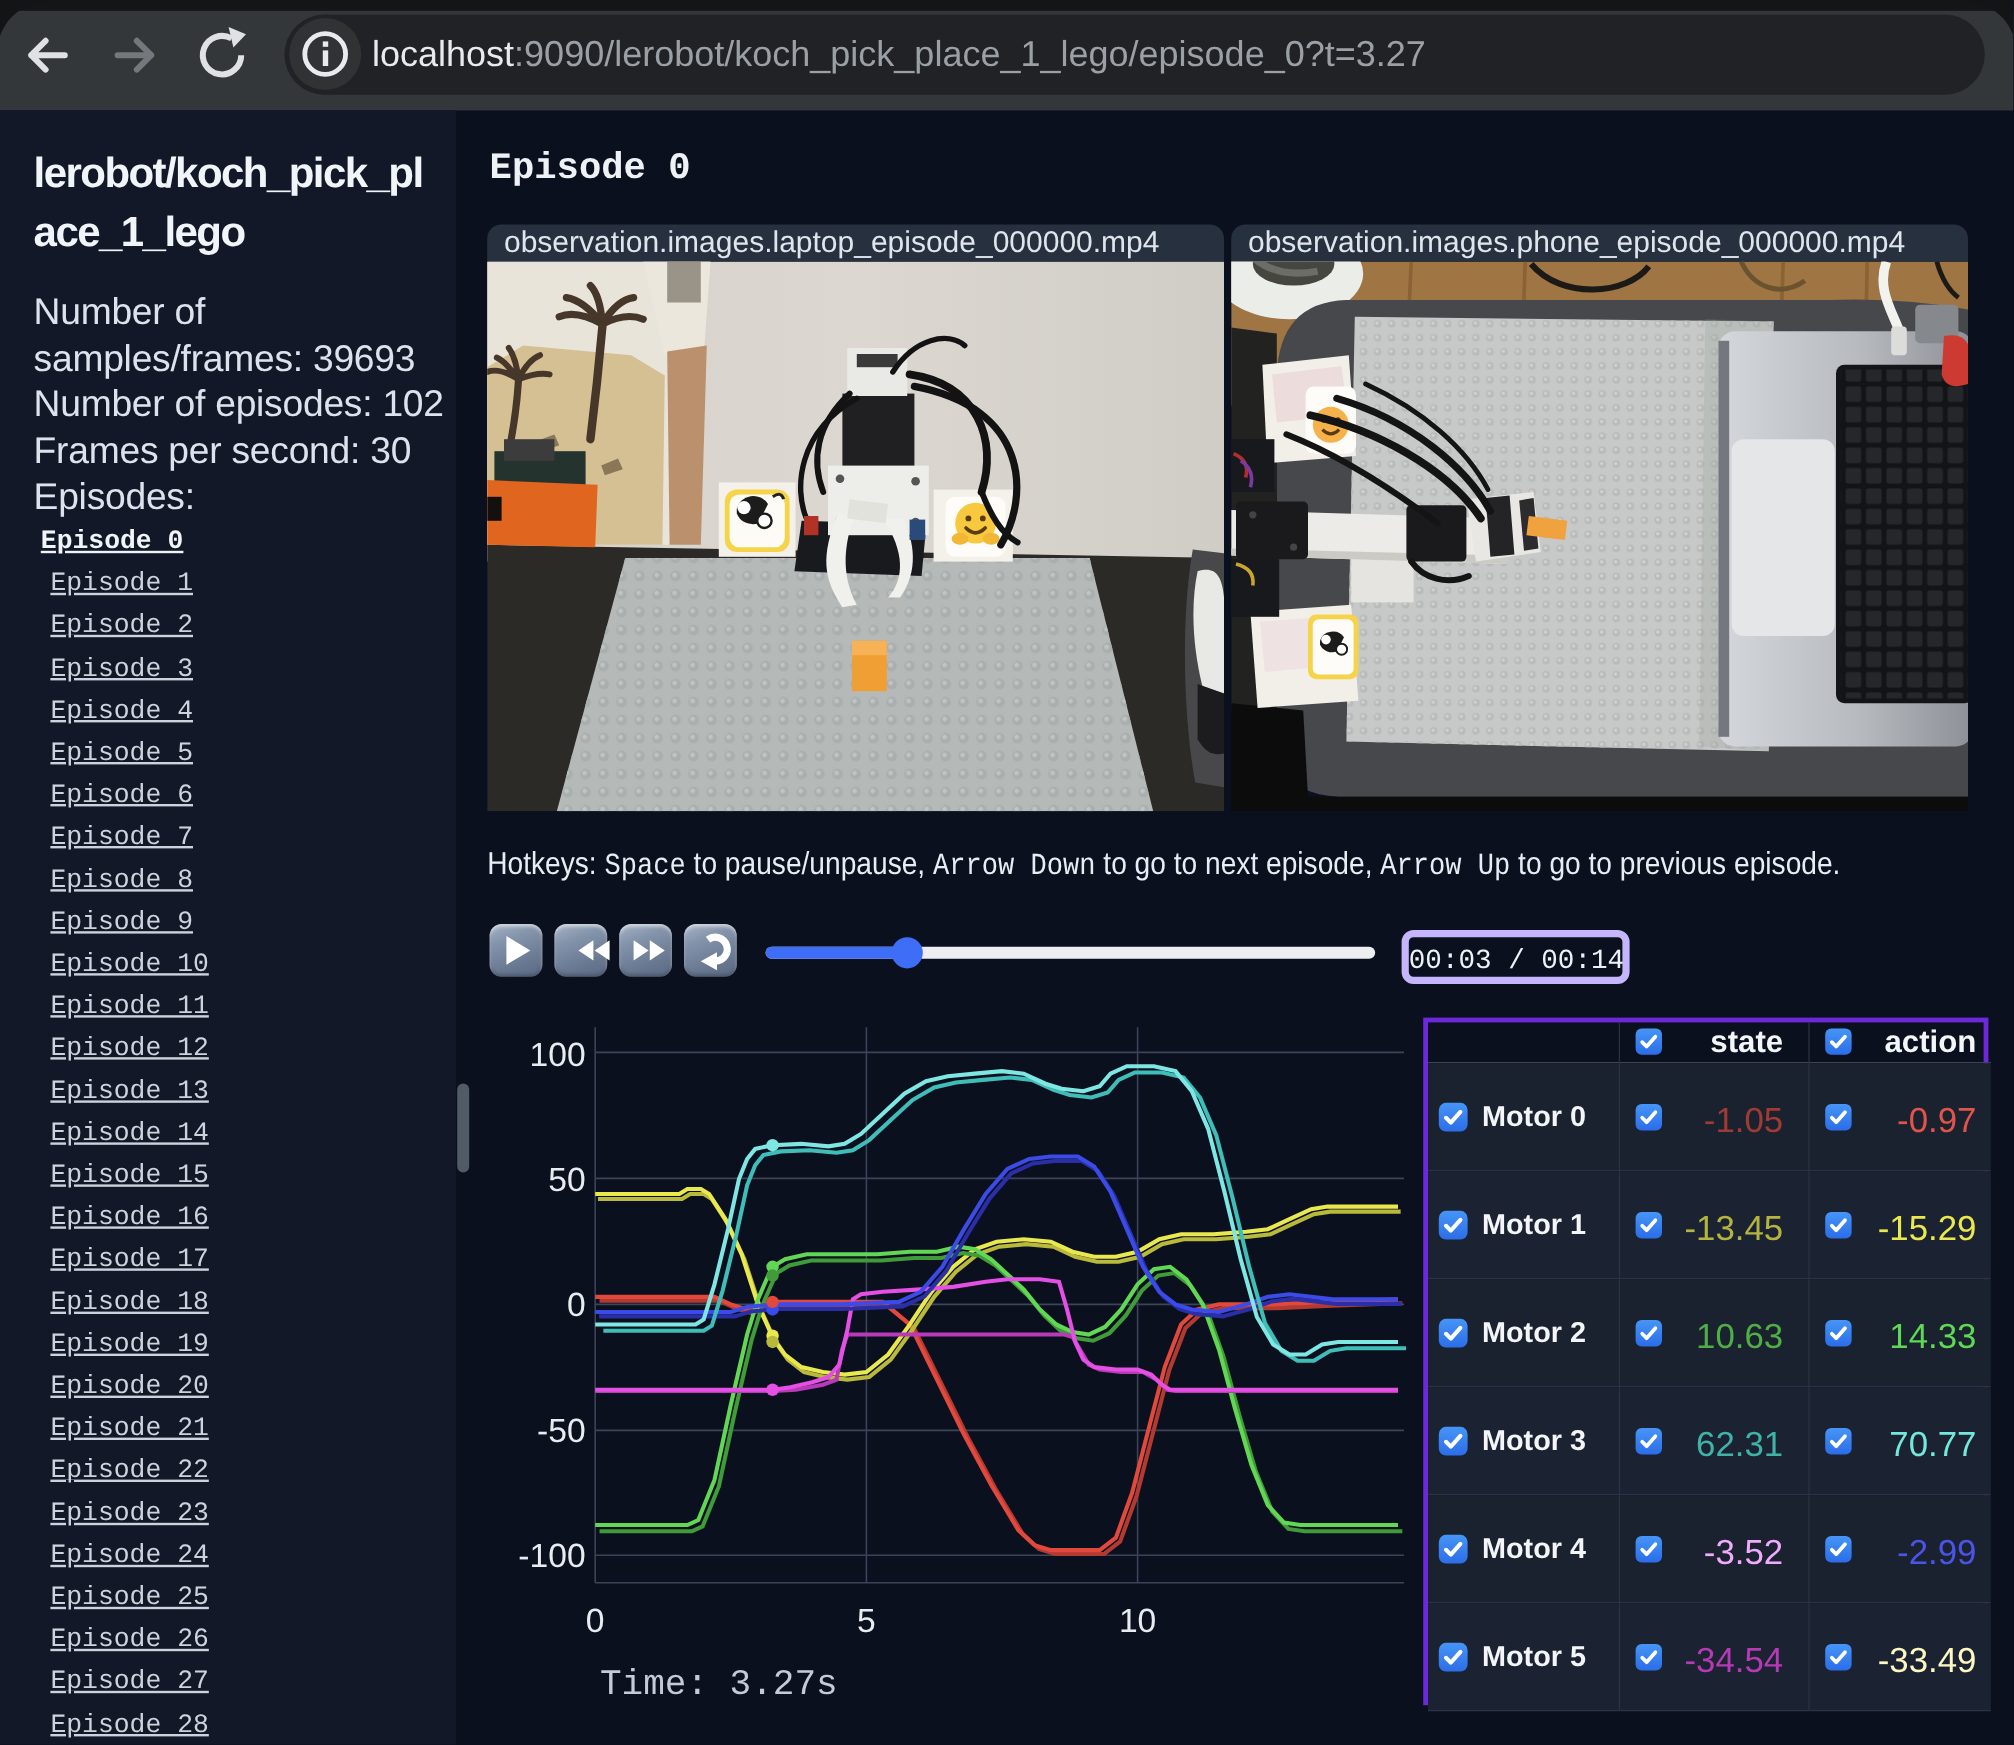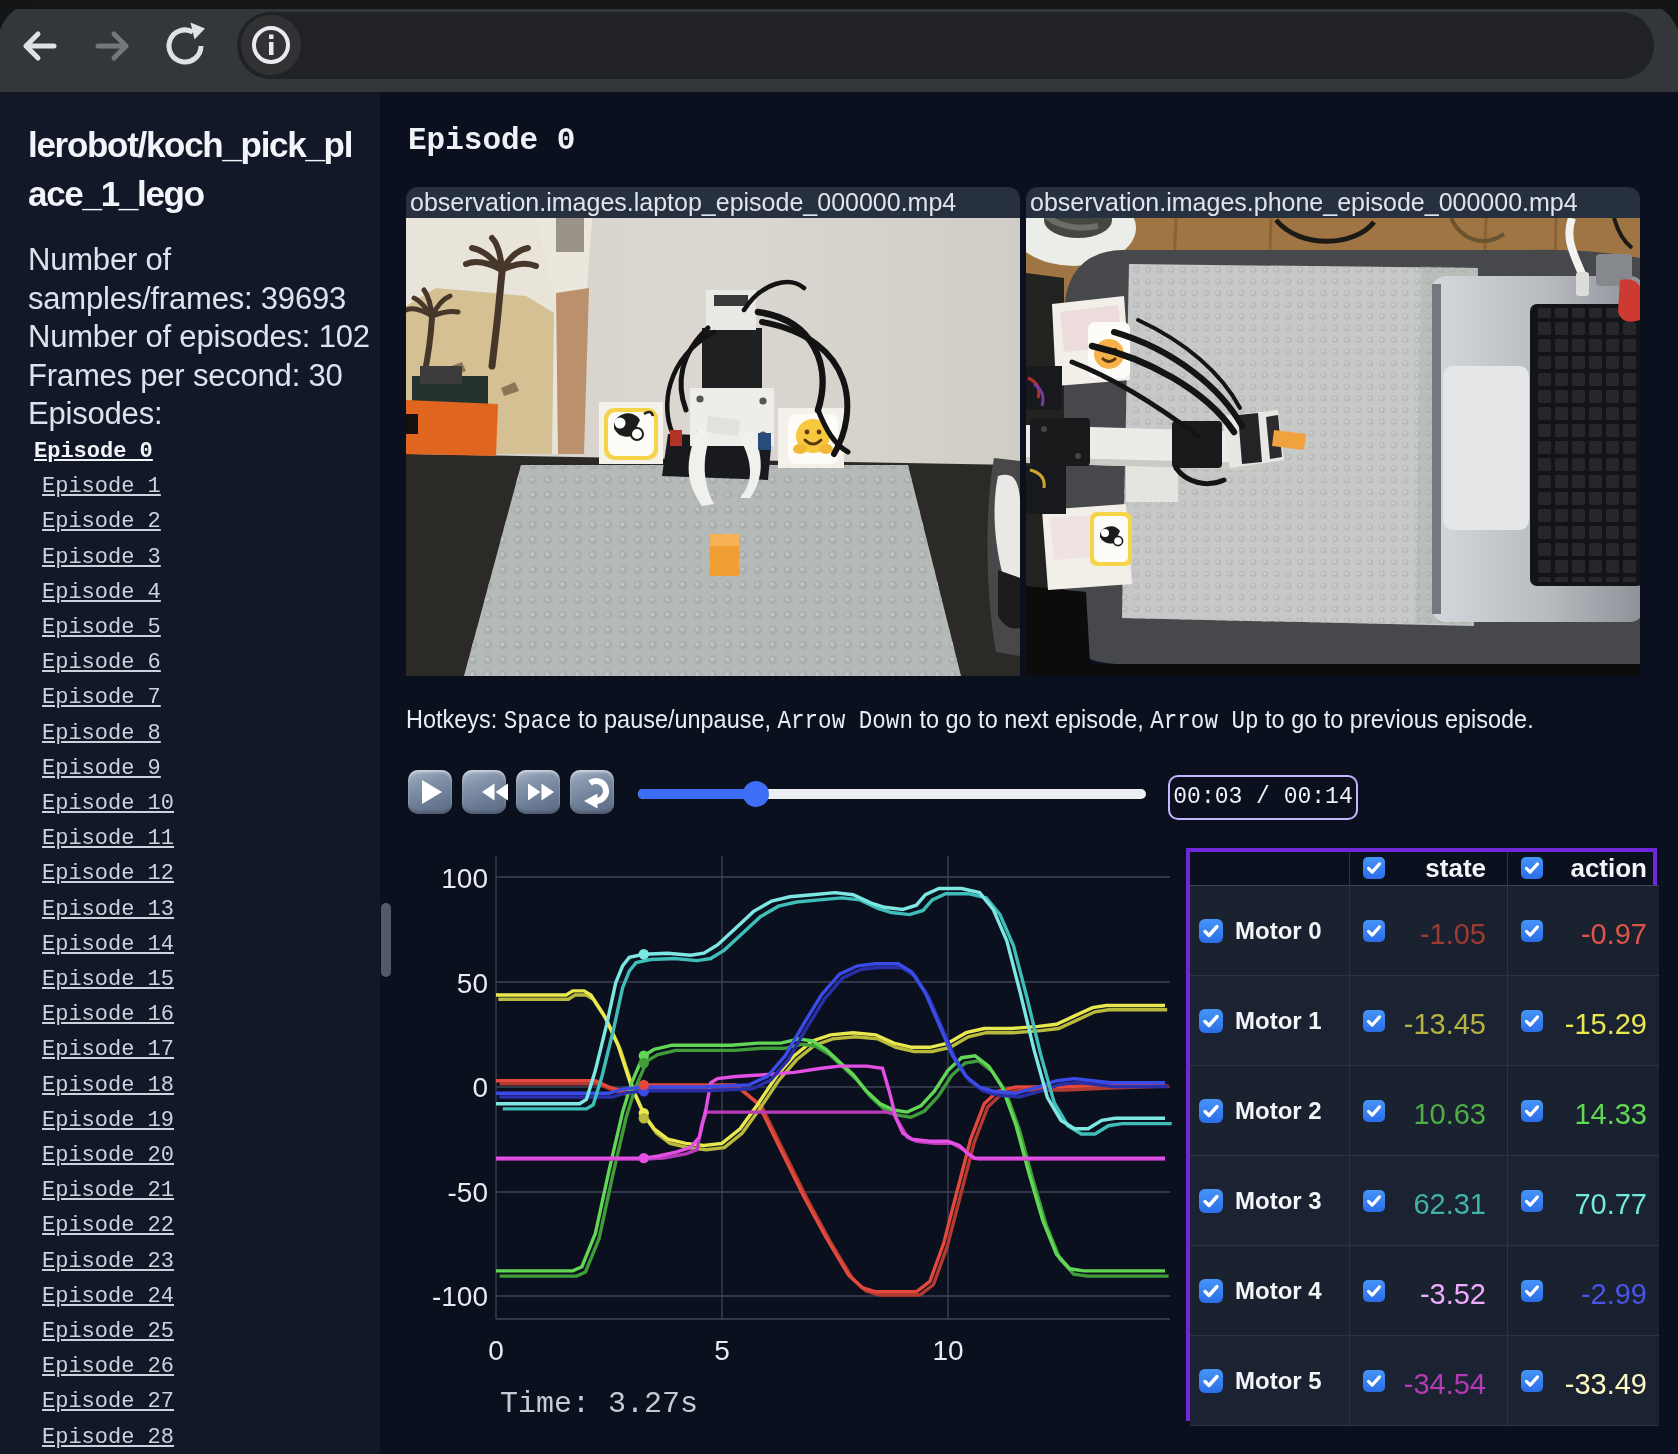--- a/index.html
+++ b/index.html
@@ -19,30 +19,30 @@
   #sbtitle{left:28px;top:120px;width:360px;font-size:35px;letter-spacing:-1.3px;font-weight:bold;color:#f1f5f9;line-height:49px;}
   #sbstats{left:28px;top:241px;font-size:31px;color:#dde3ed;line-height:38.5px;letter-spacing:-0.2px;}
   #eplist{left:42px;top:434px;font-size:22px;line-height:35.2px;color:#ccd3dd;}
   #eplist div{text-decoration:underline;white-space:nowrap;}
   #eplist .ep0{font-weight:bold;color:#f1f5f9;margin-left:-8px;}
   #sbscroll{left:381px;top:903px;width:10px;height:74px;border-radius:5px;background:#525a68;}
   
   #eptitle{left:408px;top:123px;font-size:31px;font-weight:bold;color:#eef2f7;}
   .vidbox{top:187px;width:614px;}
   .vidcap{height:31px;background:#27303e;border-radius:12px 12px 0 0;color:#dfe5ec;
-          font-size:25px;line-height:31px;padding-left:4px;box-sizing:border-box;}
+          font-size:25px;line-height:31px;padding-left:14px;box-sizing:border-box;}
   #hotkeys{left:406px;top:704px;font-size:26.5px;color:#e8edf4;white-space:nowrap;transform:scaleX(0.885);transform-origin:0 0;}
   #hotkeys .mono{font-size:25.5px;}
   .ctlbtn{top:770px;width:44px;height:44px;border-radius:10px;
           background:linear-gradient(160deg,#a8b4c8 0%,#8494ab 30%,#66768f 75%,#5c6b85 100%);
           box-shadow:inset 0 2px 3px rgba(255,255,255,.55), inset 0 -2px 3px rgba(0,0,0,.25);}
   #slidertrack{left:638px;top:789px;width:508px;height:10px;border-radius:5px;background:#eceef1;}
   #sliderfill{left:638px;top:789px;width:118px;height:10px;border-radius:5px 0 0 5px;background:#3e6df6;}
   #sliderthumb{left:743px;top:781px;width:26px;height:26px;border-radius:50%;background:#3e6df6;}
-  #timebox{left:1168px;top:775px;width:190px;height:45px;border:2px solid #c4b5fd;border-radius:10px;
+  #timebox{left:1168px;top:775px;width:190px;height:45px;border:6px solid #c4b5fd;border-radius:10px;
            box-sizing:border-box;text-align:center;}
   #timebox span{font-size:23px;line-height:41px;color:#eef2f7;letter-spacing:0px;white-space:nowrap;}
   
   #mtable{left:1186px;top:848px;width:471px;height:573px;font-size:24px;color:#f3f5f8;border:4px solid #6d28d9;box-sizing:border-box;}
   #mtable .row{position:absolute;left:0;width:469px;height:90px;background:#1a212f;
                border-bottom:1px solid #2b3444;box-sizing:border-box;}
   #mtable .cdiv{position:absolute;top:0;width:1px;height:573px;background:#2b3444;}
   .ckb{position:absolute;border-radius:6px;background:linear-gradient(#4695f7,#2b6de8);}
   .ckb svg{position:absolute;left:0;top:0;}
   .mlabel{position:absolute;font-weight:bold;font-size:24px;}
@@ -63,20 +63,21 @@
       <path d="M201 37 A 16 16 0 1 1 193 23.1" stroke="#dfe1e5" stroke-width="5" fill="none" stroke-linecap="butt"></path>
       <path d="M190.5 13.5 L205 19.5 L194.5 30.5 Z" fill="#dfe1e5"></path>
     </svg>
     <div id="pill" class="abs"></div>
     <div id="infocirc" class="abs"></div>
     <svg class="abs" style="left:249px;top:23px" width="44" height="44" viewBox="0 0 44 44">
       <circle cx="22" cy="22" r="17" stroke="#e9eaed" stroke-width="4" fill="none"></circle>
       <rect x="20" y="19" width="4.5" height="13" fill="#e9eaed"></rect>
       <rect x="20" y="11.5" width="4.5" height="4.5" fill="#e9eaed"></rect>
     </svg>
+    <div id="urltext" class="abs"><b>localhost</b>:9090/lerobot/koch_pick_place_1_lego/episode_0?t=3.27</div>
   </div>
 
   <div id="sidebar" class="abs"></div>
   <div id="sbtitle" class="abs">lerobot/koch_pick_pl<br>ace_1_lego</div>
   <div id="sbstats" class="abs">Number of<br>samples/frames: 39693<br>Number of episodes: 102<br>Frames per second: 30<br>Episodes:</div>
   <div id="eplist" class="abs mono">
     <div class="ep0">Episode 0</div>
     <div>Episode 1</div>
     <div>Episode 2</div>
     <div>Episode 3</div>

